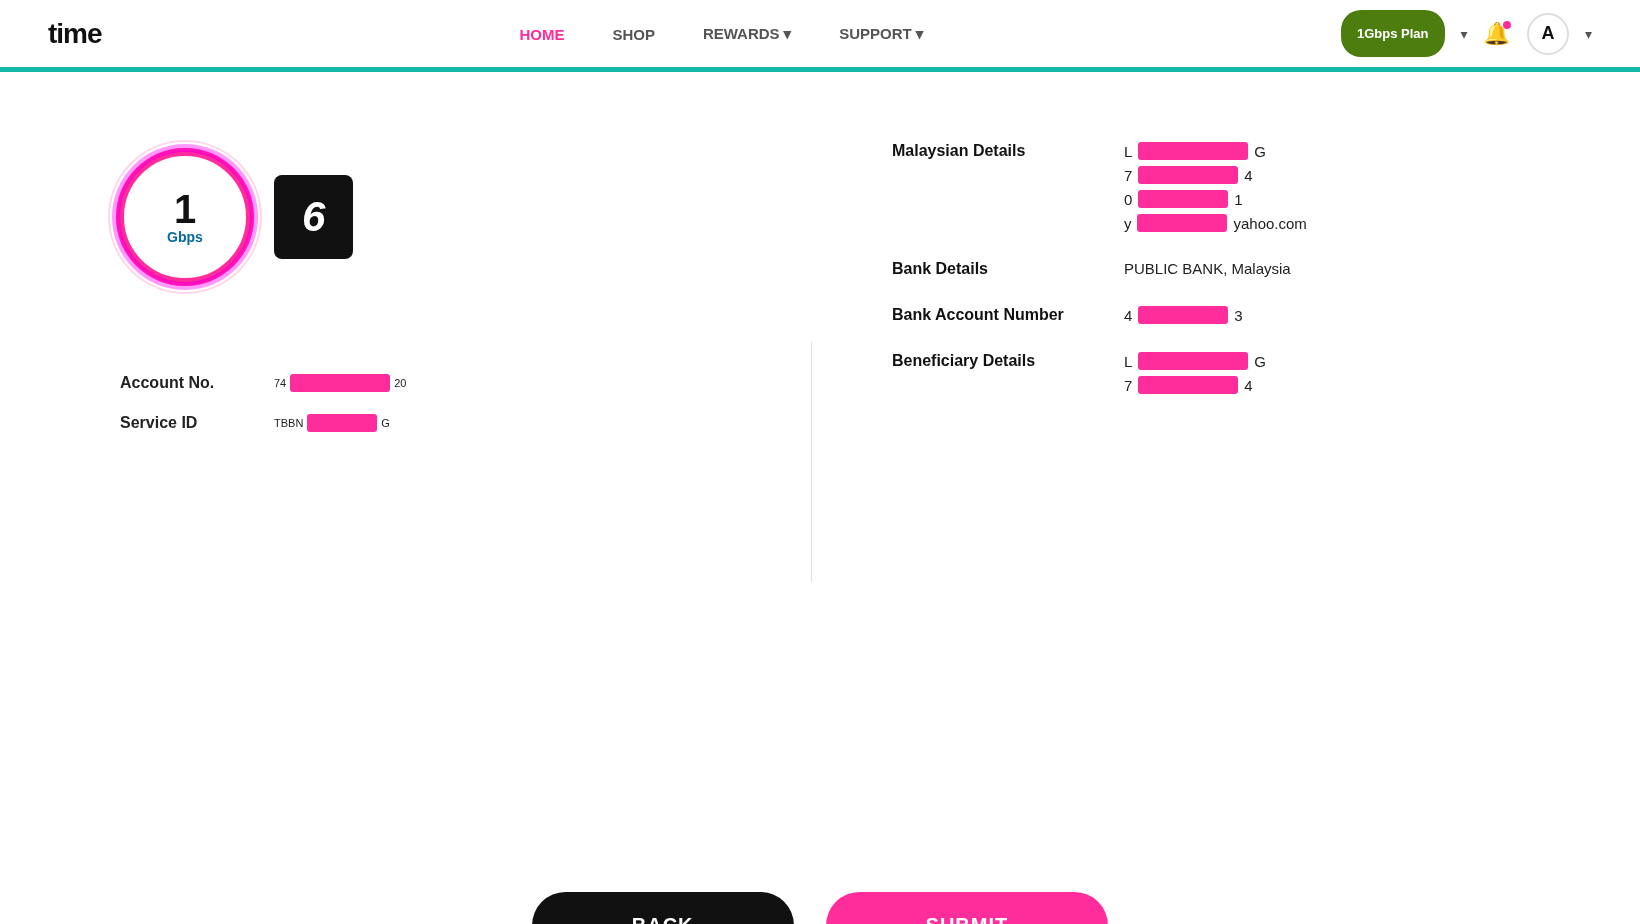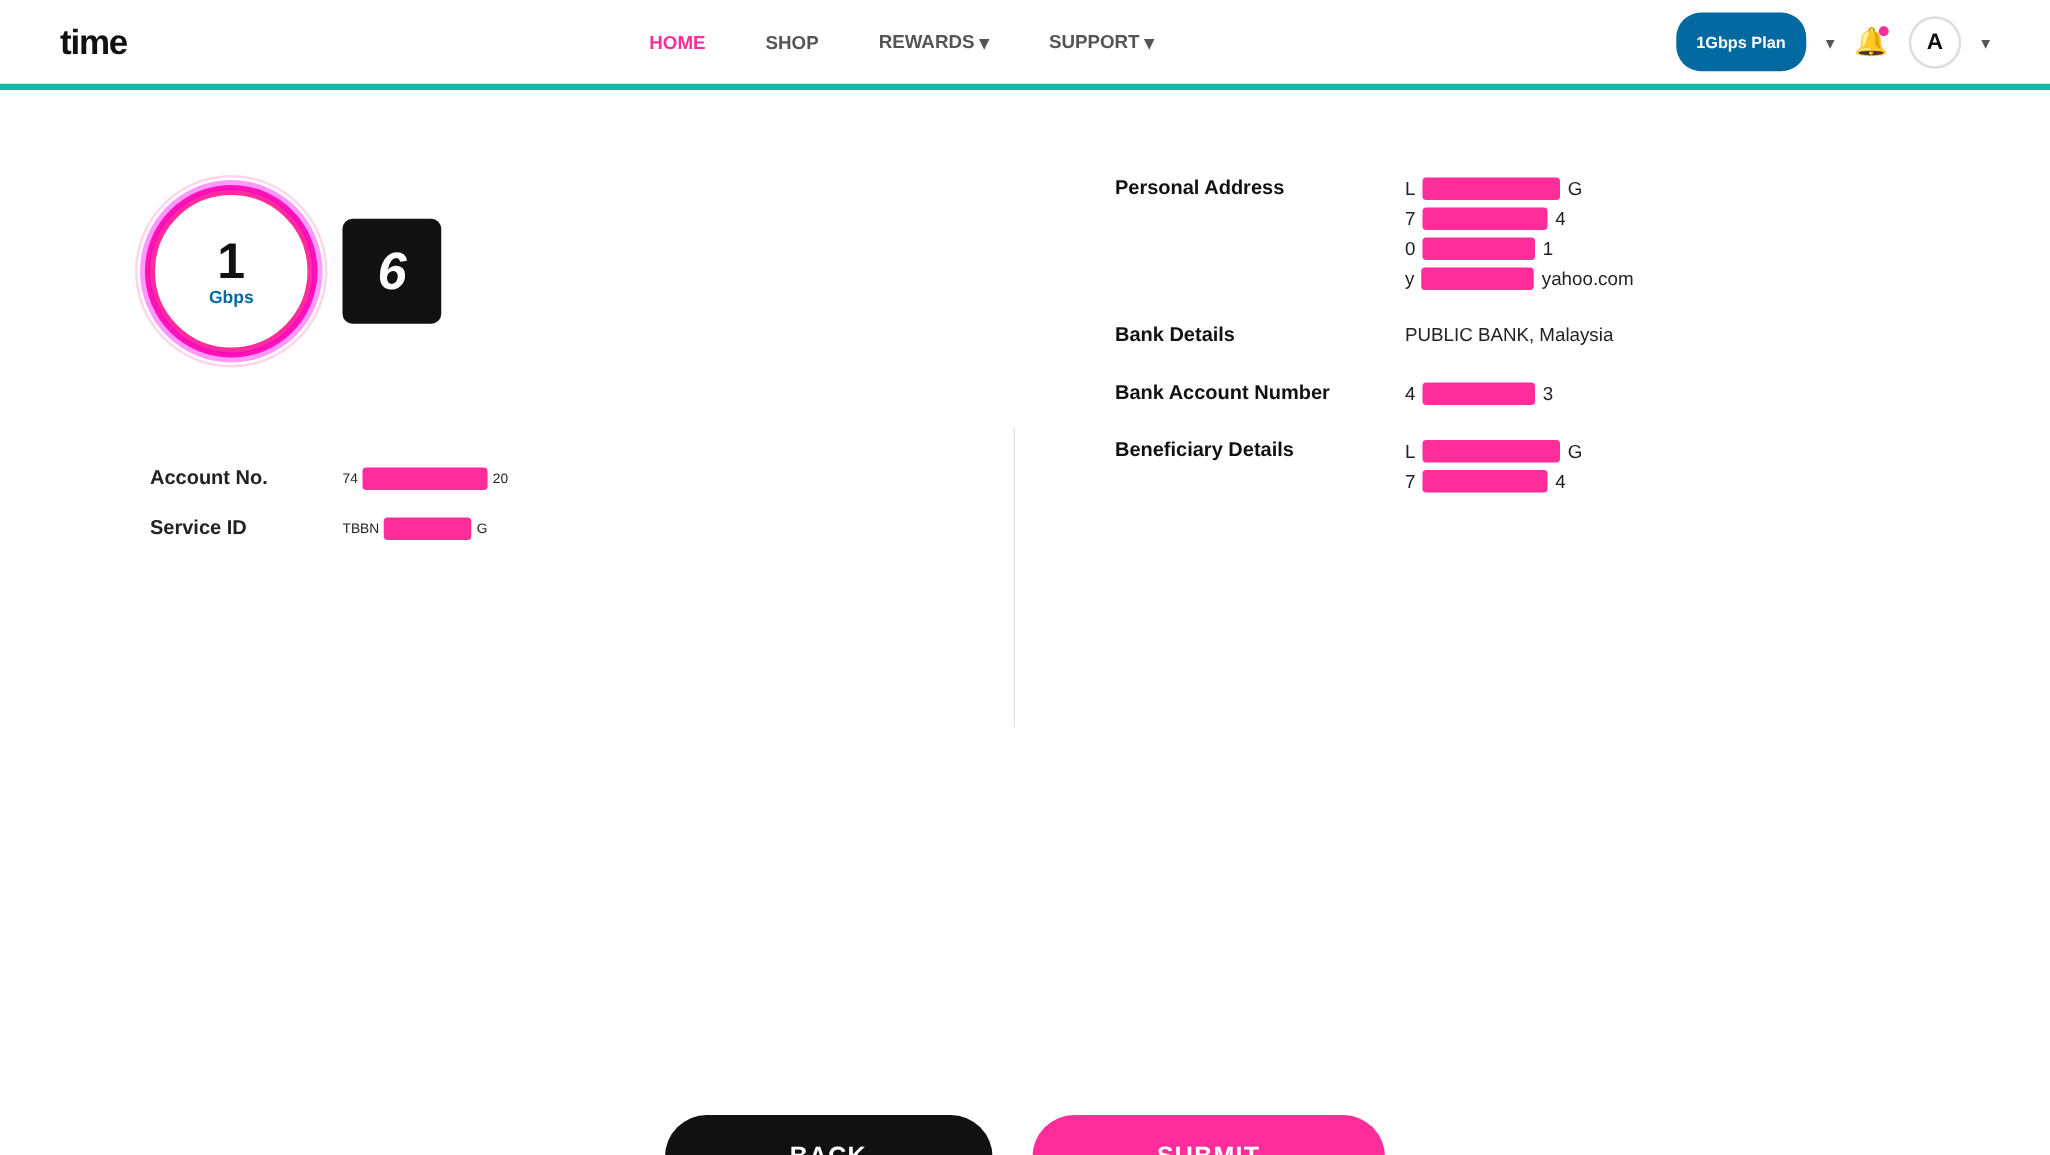--- a/index.html
+++ b/index.html
@@ -29,21 +29,21 @@
       align-items: center;
       gap: 4px;
     }
     .nav-link.active { color: #ff2d9b; }
     .nav-right {
       display: flex;
       align-items: center;
       gap: 16px;
     }
     .plan-badge {
-      background: #0369a1;
+      background: #4d7c0f;
       color: #fff;
       font-size: 13px;
       font-weight: 700;
       padding: 16px 16px;
       border-radius: 20px;
     }
     .bell-icon {
       font-size: 22px;
       color: #111;
       cursor: pointer;
@@ -306,21 +306,21 @@
       </div>
     </div>
   </div>
 
   <div class="divider-v"></div>
 
   <div class="right-panel">
 
 
     <div class="detail-row">
-      <span class="detail-label">Personal Address</span>
+      <span class="detail-label">Malaysian Details</span>
       <span class="detail-value">
         <span class="detail-value-inline">
           <span>L</span>
           <span class="redact" style="width:110px;"></span>
           <span>G</span>
         </span>
         <span class="detail-value-inline">
           <span>7</span>
           <span class="redact" style="width:100px;"></span>
           <span>4</span>

